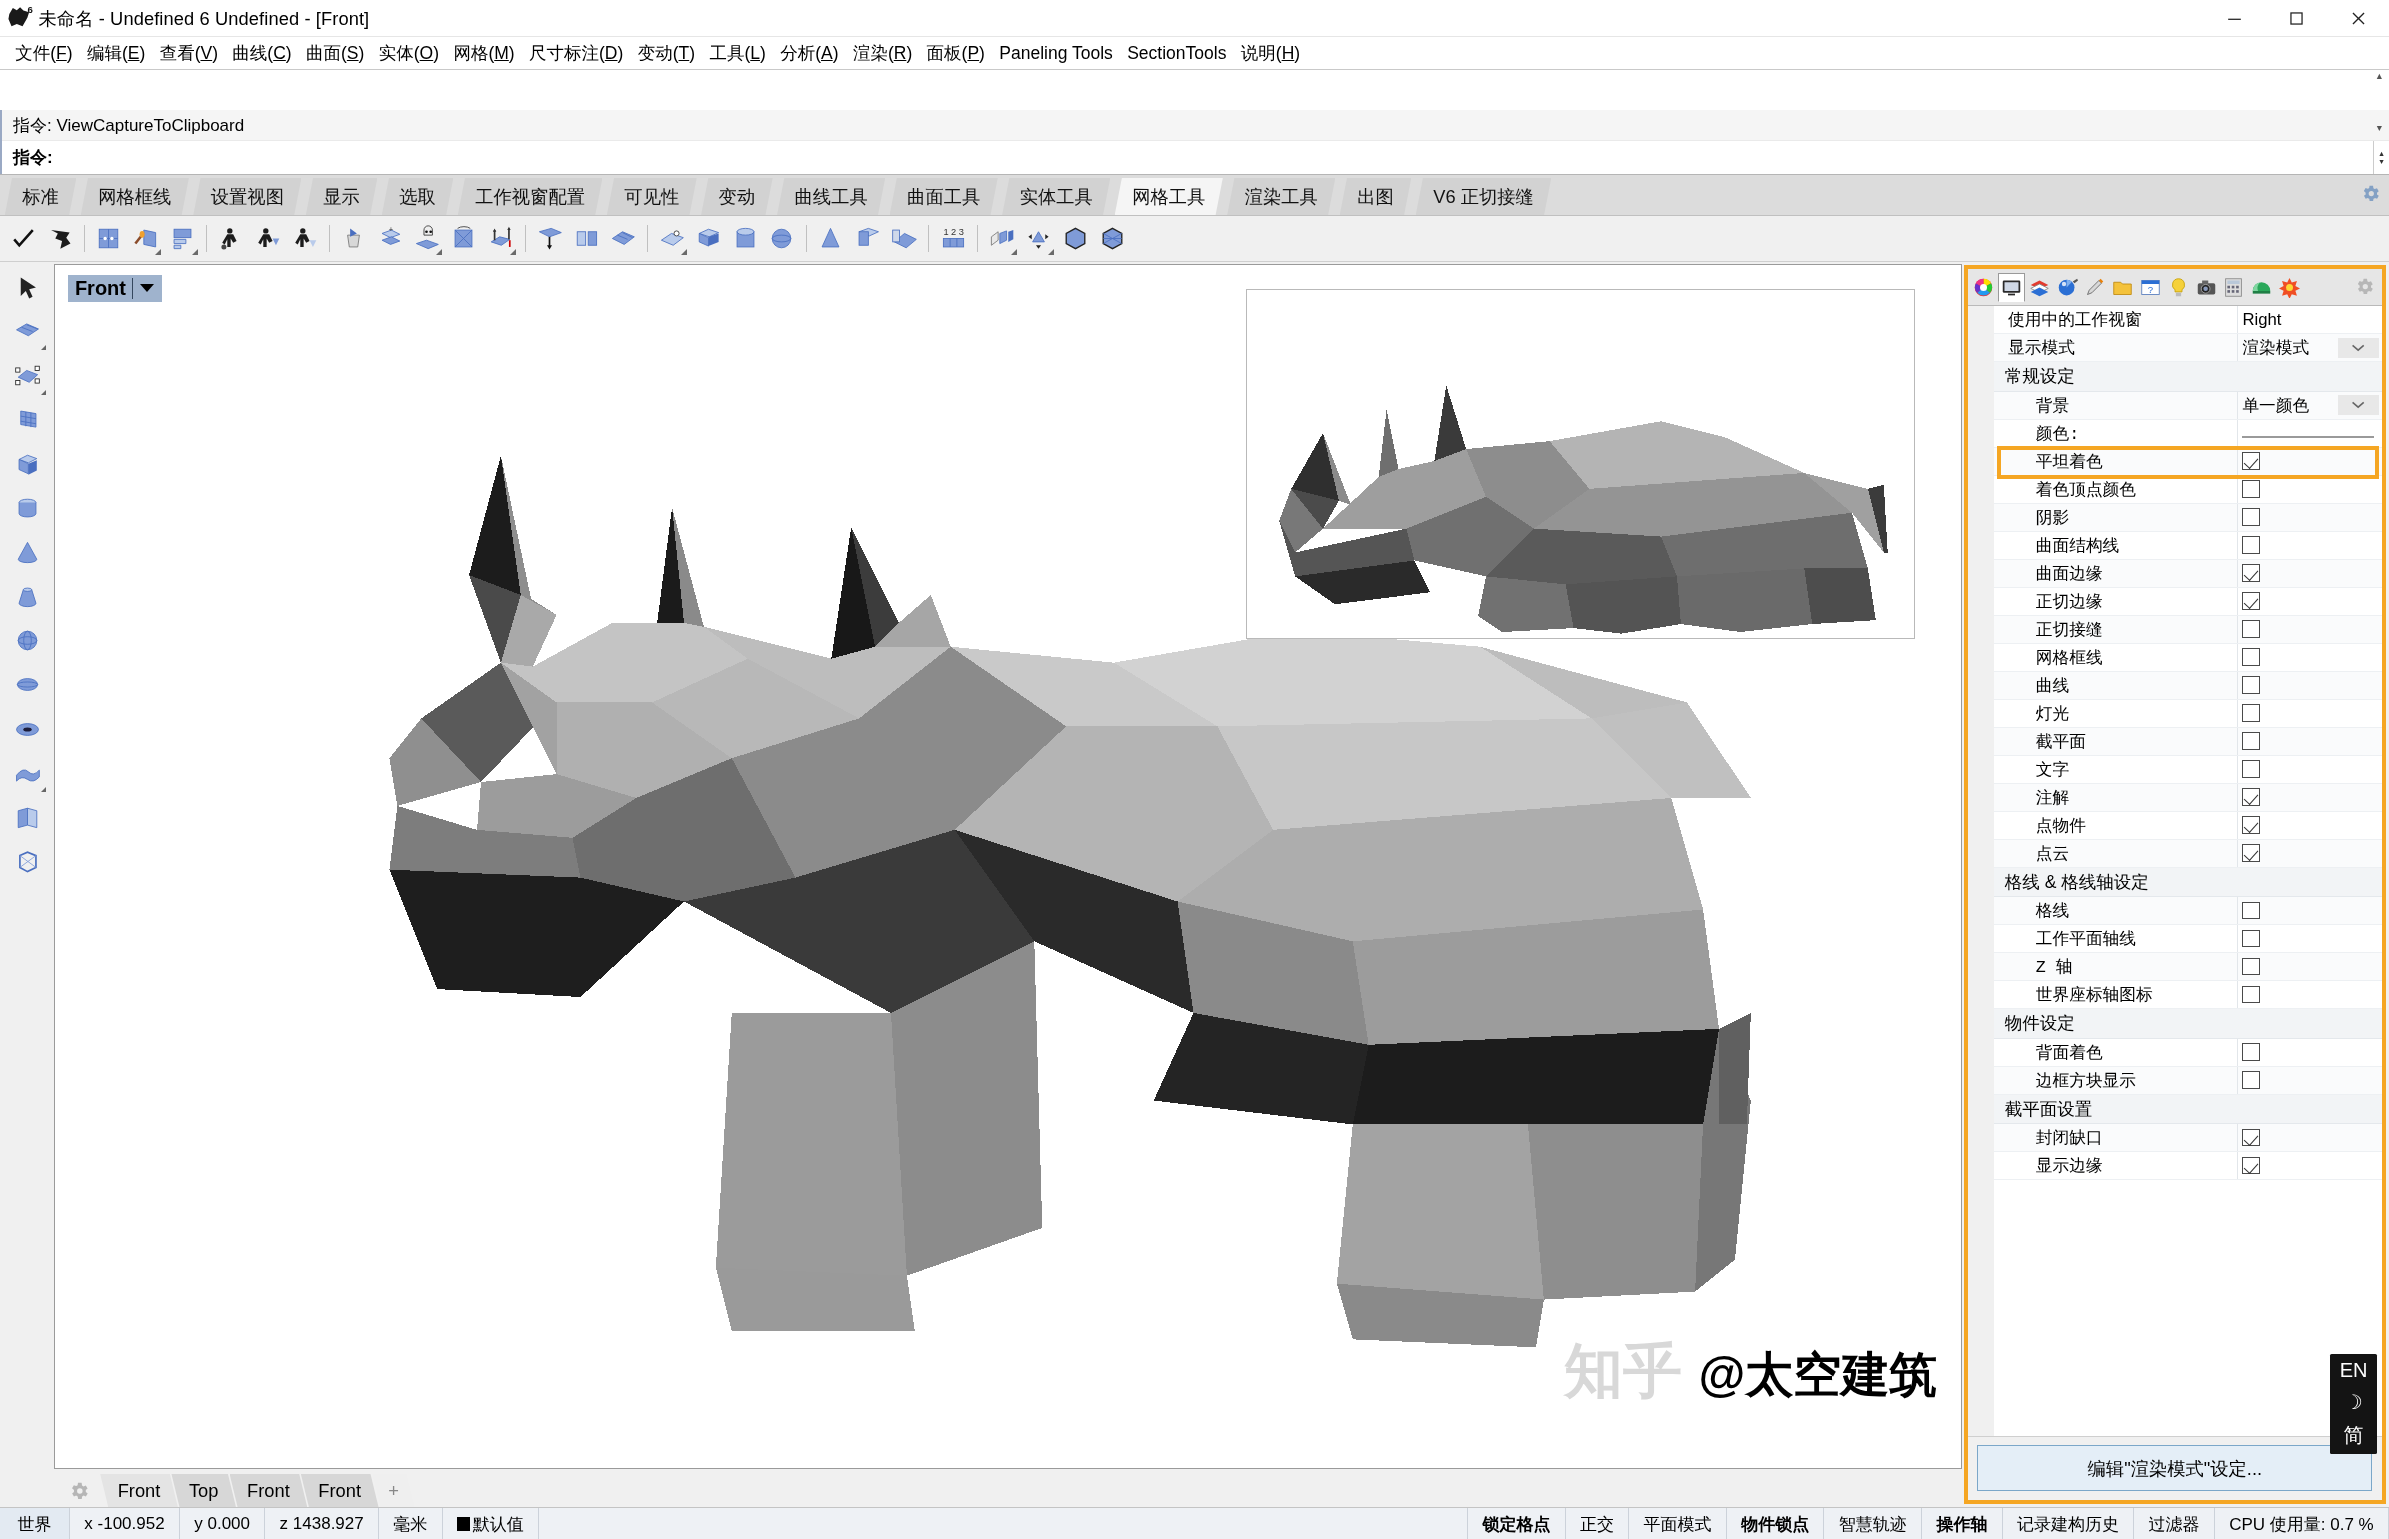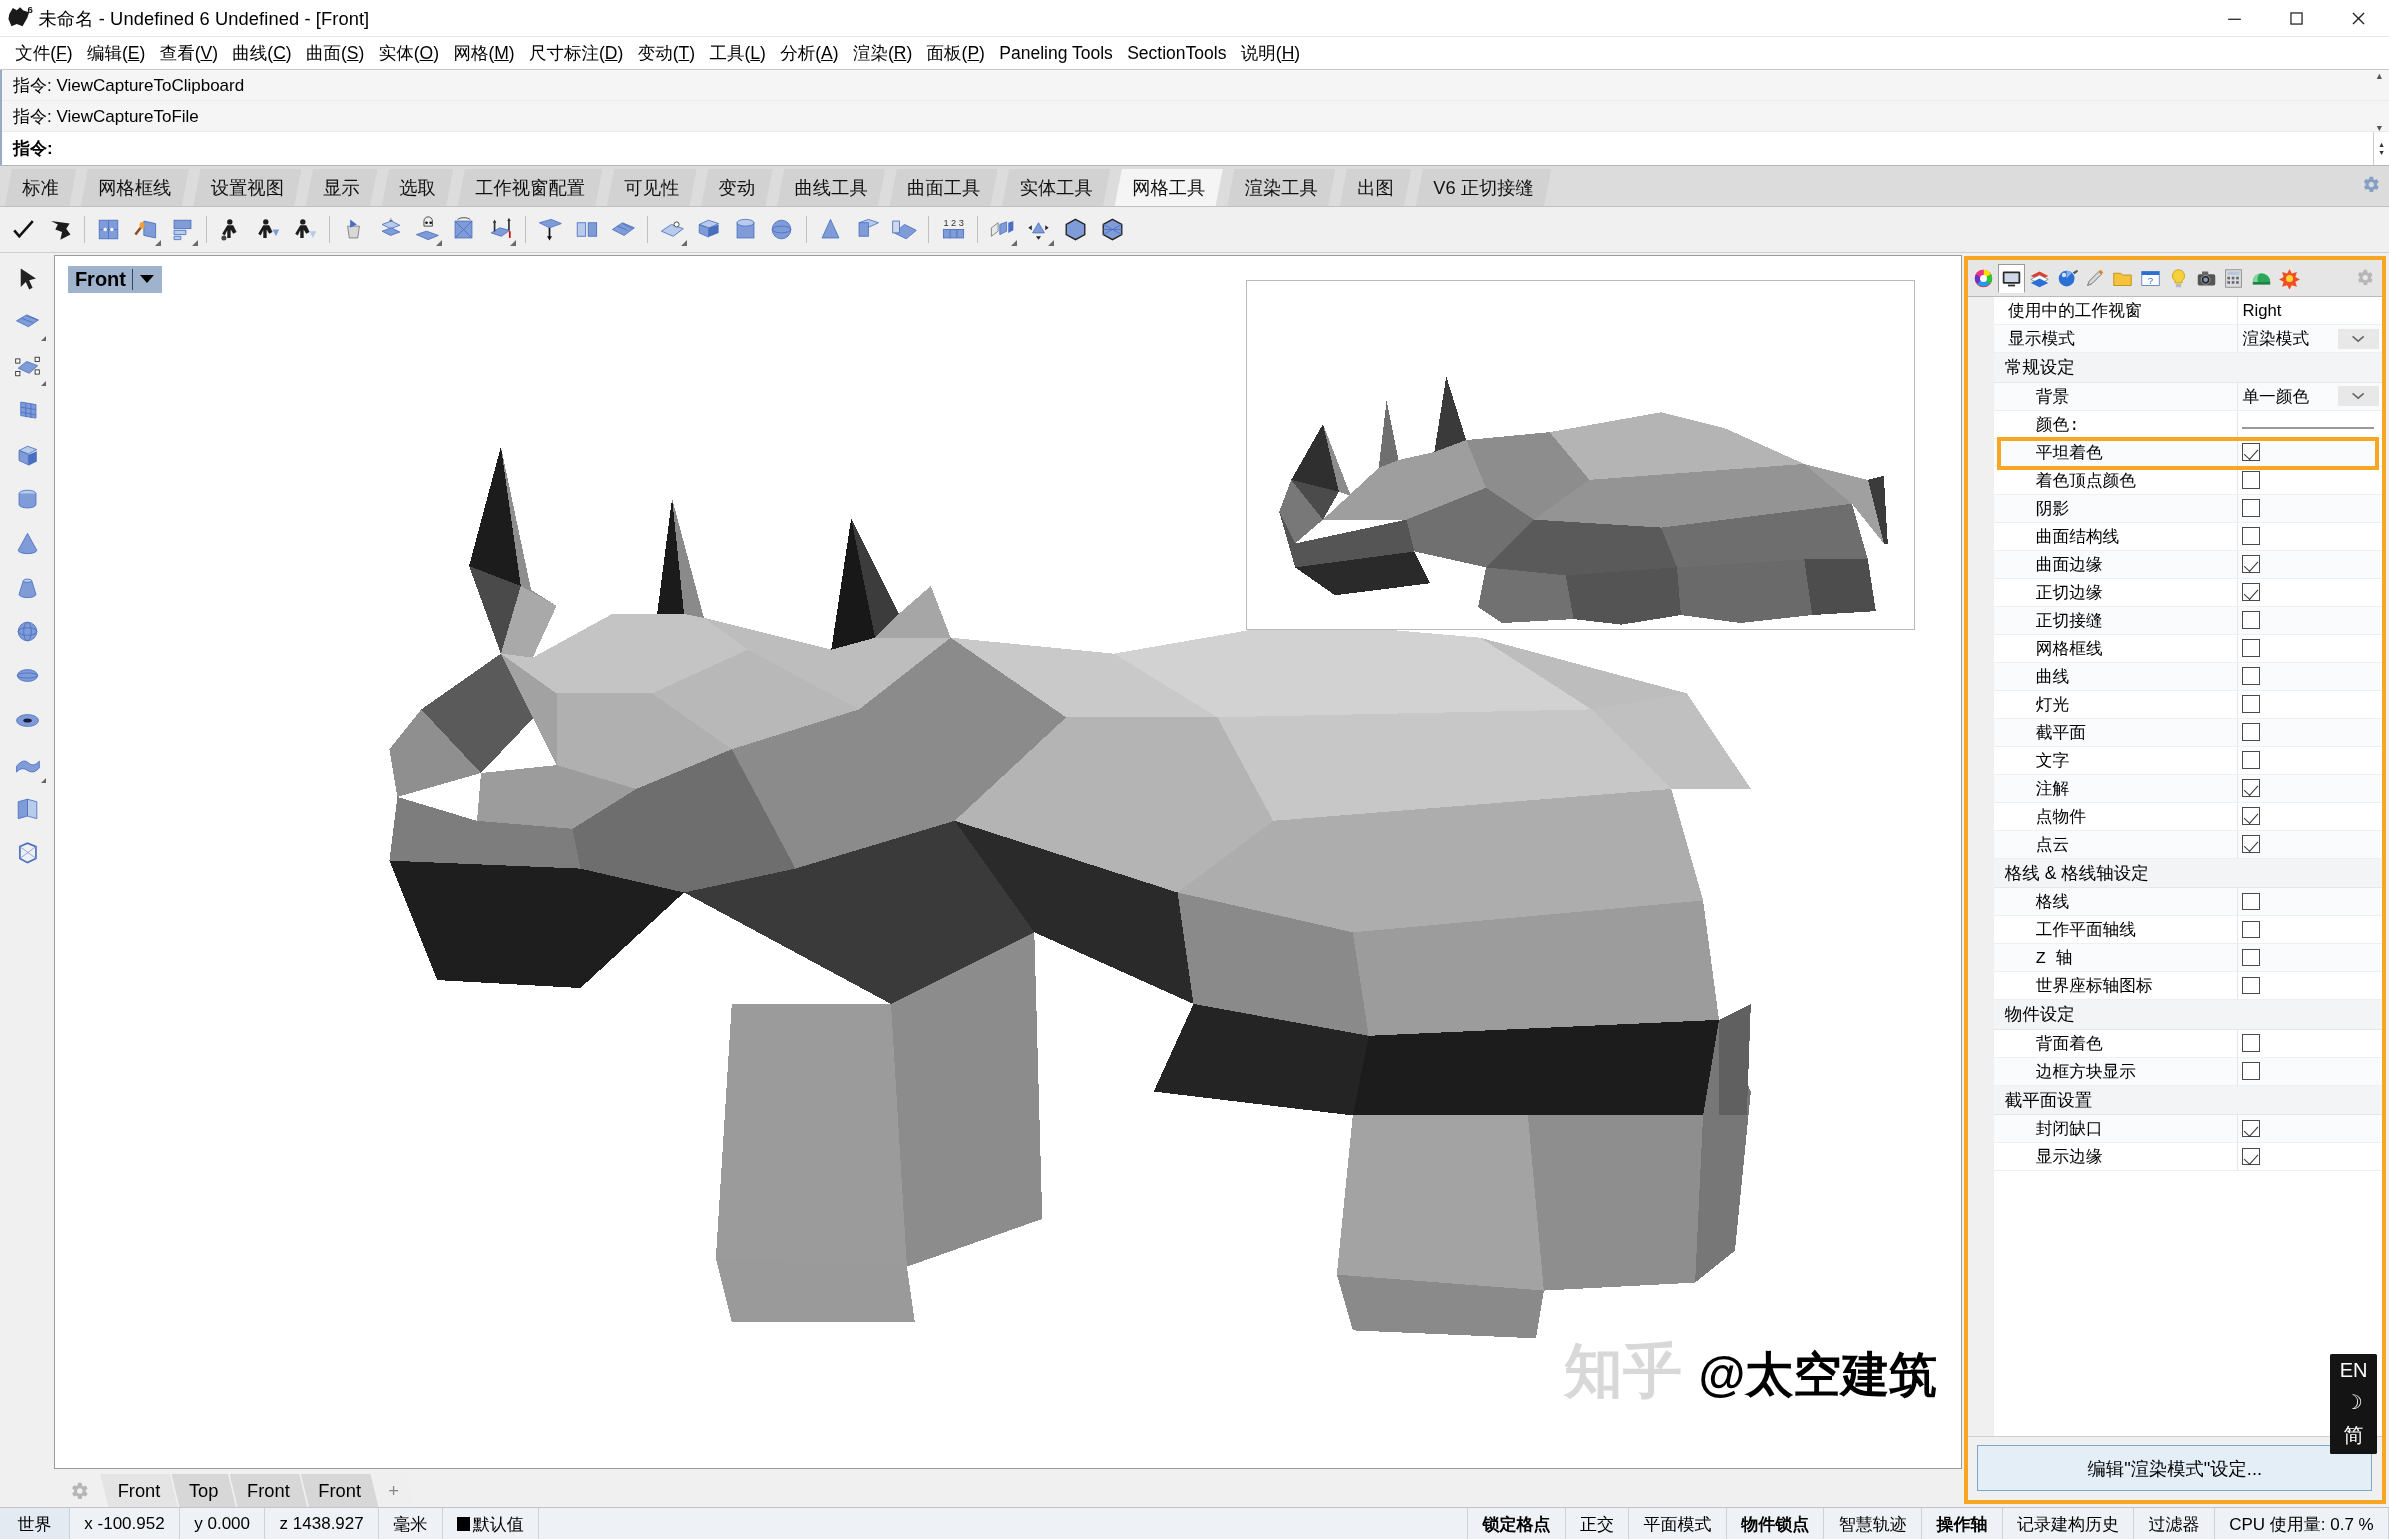--- a/index.html
+++ b/index.html
@@ -27,21 +27,21 @@
   .win-btn { width:62px; height:37px; display:flex; align-items:center; justify-content:center; }
   .win-btn svg { display:block; }
 
   
   .menubar { height:32px; background:#ffffff; display:flex; align-items:center; padding-left:8px; flex:none; font-size:17.5px; }
   .menu-item { padding:1.6px 7.2px; white-space:nowrap; cursor:default; }
   .menu-item u { text-decoration:underline; }
 
   
   .cmdwrap { flex:none; border-top:0.8px solid #c9c9c9; border-bottom:0.8px solid #b5b5b5; background:#fff; position:relative; }
-  .cmd-hist { background:#f5f5f5; border-left:2.4px solid #9aa9c4; }
+  .cmd-hist { background:#f5f5f5; border-left:2.4px solid #9aa9c4;margin-top:40px; }
   .cmd-line { height:31px; line-height:31px; padding-left:11px; font-size:17px; color:#000; white-space:nowrap; border-bottom:0.8px solid #eaeaea; }
   .cmd-prompt-row { display:flex; align-items:center; height:33px; background:#ffffff; border-left:2.4px solid #9aa9c4;}
   .cmd-prompt-label { padding-left:11px; font-weight:bold; font-size:17px; }
   .cmd-input { flex:1; border:none; outline:none; font-size:17px; font-family:inherit; background:transparent; padding-left:2.4px; }
   .cmd-spin { width:16px; display:flex; flex-direction:column; justify-content:center; align-items:center; border-left:0.8px solid #ccc; align-self:stretch;}
   .cmd-spin div { font-size:7.2px; line-height:7.2px; color:#333; }
   .scroll-mini { position:absolute; right:1.6px; top:1.6px; width:16px; height:61px; display:flex; flex-direction:column; justify-content:space-between; }
   .scroll-mini span { display:block; font-size:8.8px; line-height:8.8px; color:#555; text-align:center;}
 
   
@@ -183,21 +183,20 @@
       <div class="menu-item">渲染(<u>R</u>)</div>
       <div class="menu-item">面板(<u>P</u>)</div>
       <div class="menu-item">Paneling Tools</div>
       <div class="menu-item">SectionTools</div>
       <div class="menu-item">说明(<u>H</u>)</div>
     </div>
 
   <div class="cmdwrap">
     <div class="cmd-hist" id="cmdhist">
         <div class="cmd-line">指令: ViewCaptureToClipboard</div>
-        <div class="cmd-line">指令: ViewCaptureToFile</div>
       </div>
     <div class="cmd-prompt-row">
       <span class="cmd-prompt-label">指令:</span>
       <input class="cmd-input" value="" style="">
       <div class="cmd-spin">
           <div>▲</div>
           <div>▼</div>
         </div>
     </div>
     <div class="scroll-mini">

